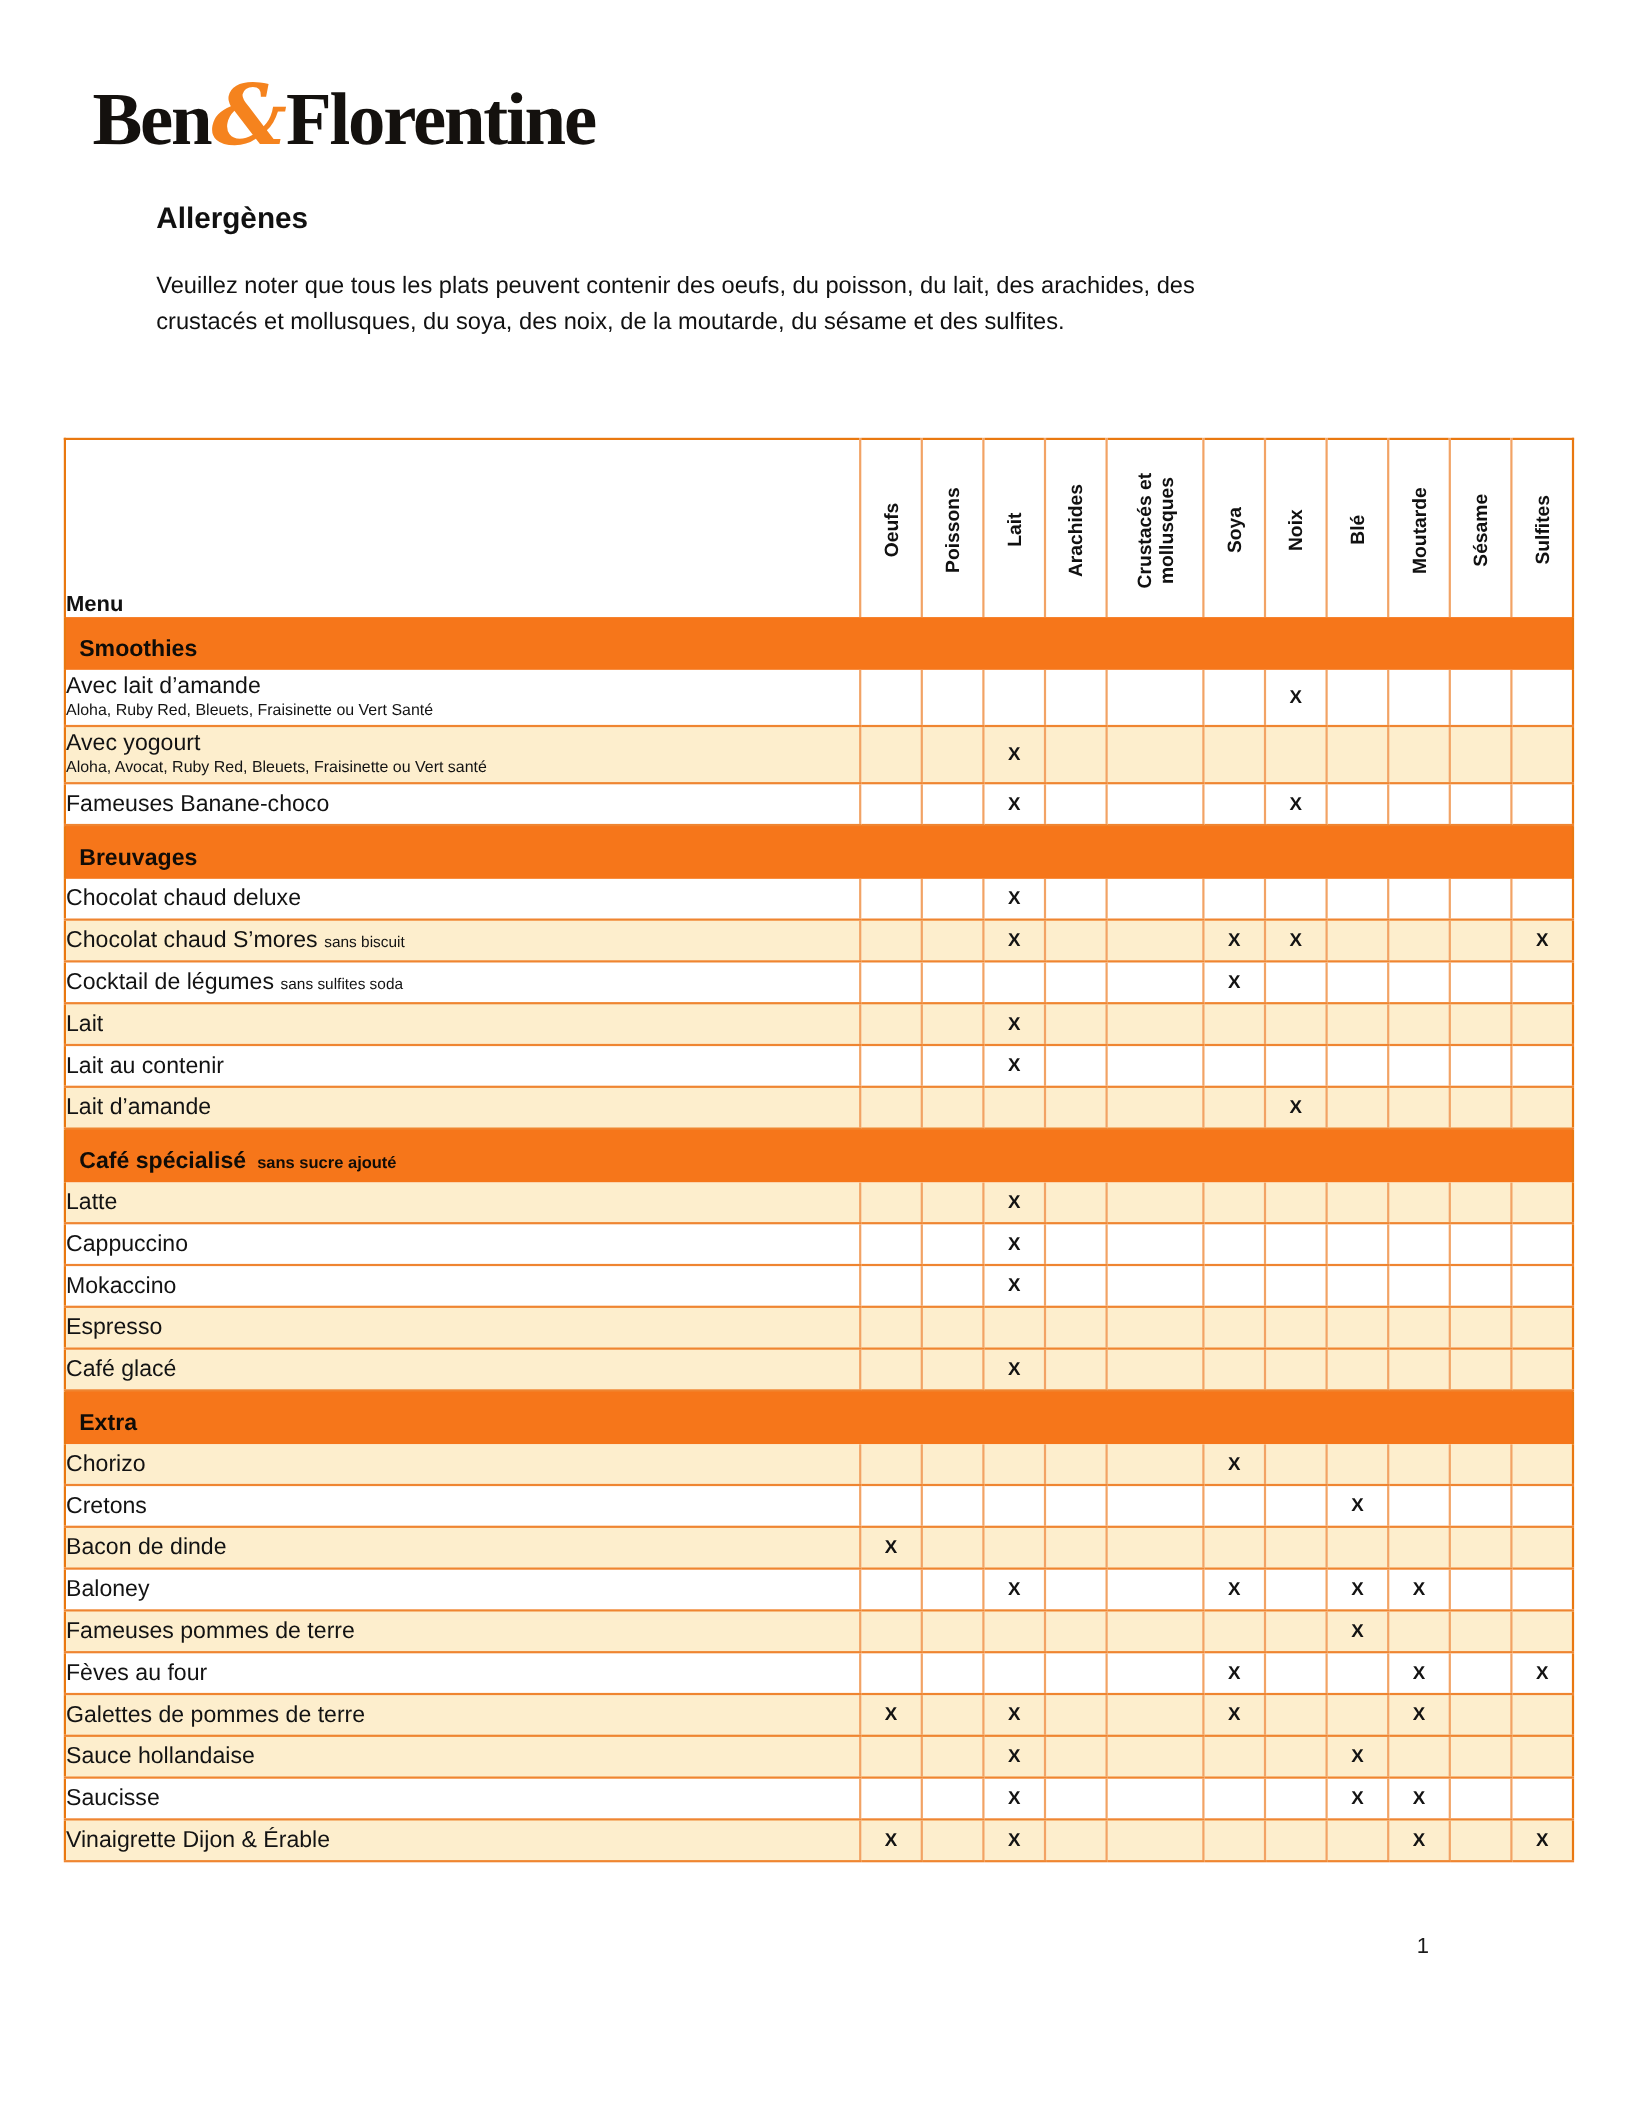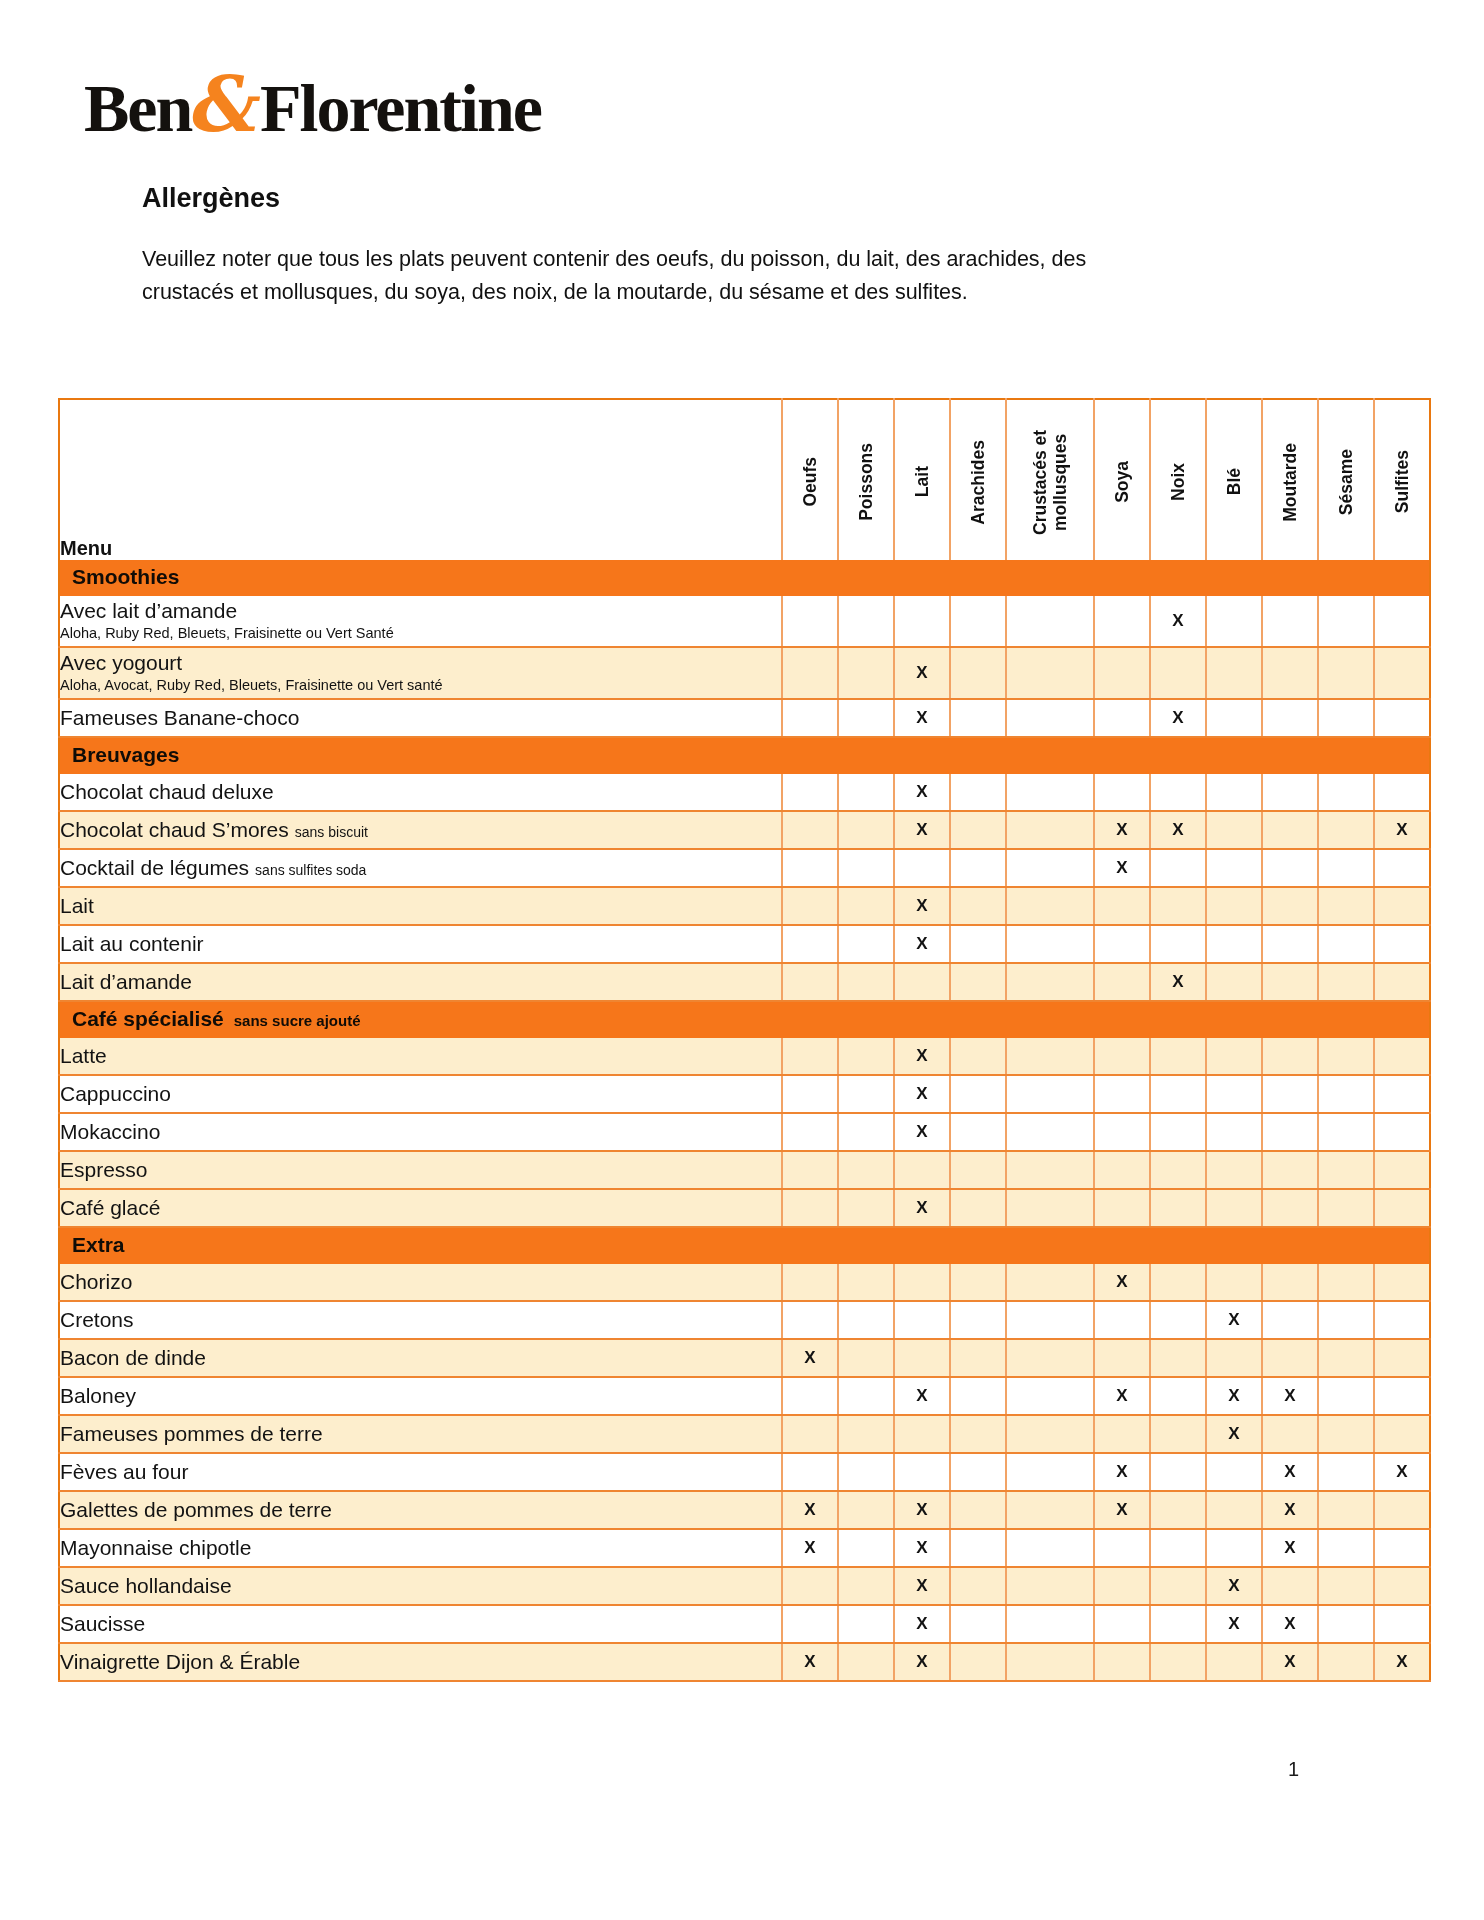--- a/index.html
+++ b/index.html
@@ -31,21 +31,21 @@
   table.allergens th{border-left:2px solid #f2a365;background:#fff;}
   table.allergens td.mark-cell{border-left:2px solid #f2a365;}
   table.allergens th:first-child{border-left:none;}
   th.menu-th{height:160px;vertical-align:bottom;text-align:left;
     padding:0 0 8px 12px;font-size:20px;font-weight:bold;color:#111;}
   .vert{display:inline-block;writing-mode:vertical-rl;transform:rotate(180deg);
     font-weight:bold;font-size:17.5px;line-height:20px;max-height:148px;
     padding-bottom:8px;color:#111;}
   tr.section-row td{
     height:34px;font-size:21px;font-weight:bold;color:#100c07;
-    padding:0 0 2px 12px;border:none;vertical-align:middle;
+    padding:12px 0 2px 12px;border:none;vertical-align:middle;
   }
   .section-note{font-size:15px;font-weight:bold;margin-left:10px;}
   tr.item-row td{border-bottom:2px solid #ef8531;vertical-align:middle;background:#fff;}
   tr.item-row.shaded td{background:#fdeecd;}
   tr.item-row td.menu-cell{padding:2px 4px 3px 0;}
   tr.item-row.plain td{height:31px;}
   .item-name{font-size:21px;line-height:25px;color:#131313;}
   .item-note{font-size:14px;color:#131313;margin-left:6px;}
   .item-sub{font-size:14.5px;line-height:19px;color:#131313;margin-top:1px;}
   td.mark-cell{text-align:center;font-weight:bold;font-size:17px;color:#131313;}
@@ -440,36 +440,20 @@
           <td class="mark-cell">X</td>
           <td class="mark-cell"></td>
           <td class="mark-cell"></td>
           <td class="mark-cell">X</td>
           <td class="mark-cell"></td>
           <td class="mark-cell"></td>
           <td class="mark-cell">X</td>
           <td class="mark-cell"></td>
           <td class="mark-cell"></td>
         </tr>
-        <tr class="item-row plain">
-          <td class="menu-cell">
-            <div><span class="item-name">Mayonnaise chipotle</span></div>
-          </td>
-          <td class="mark-cell">X</td>
-          <td class="mark-cell"></td>
-          <td class="mark-cell">X</td>
-          <td class="mark-cell"></td>
-          <td class="mark-cell"></td>
-          <td class="mark-cell"></td>
-          <td class="mark-cell"></td>
-          <td class="mark-cell"></td>
-          <td class="mark-cell">X</td>
-          <td class="mark-cell"></td>
-          <td class="mark-cell"></td>
-        </tr>
         <tr class="item-row shaded plain">
           <td class="menu-cell">
             <div><span class="item-name">Sauce hollandaise</span></div>
           </td>
           <td class="mark-cell"></td>
           <td class="mark-cell"></td>
           <td class="mark-cell">X</td>
           <td class="mark-cell"></td>
           <td class="mark-cell"></td>
           <td class="mark-cell"></td>

